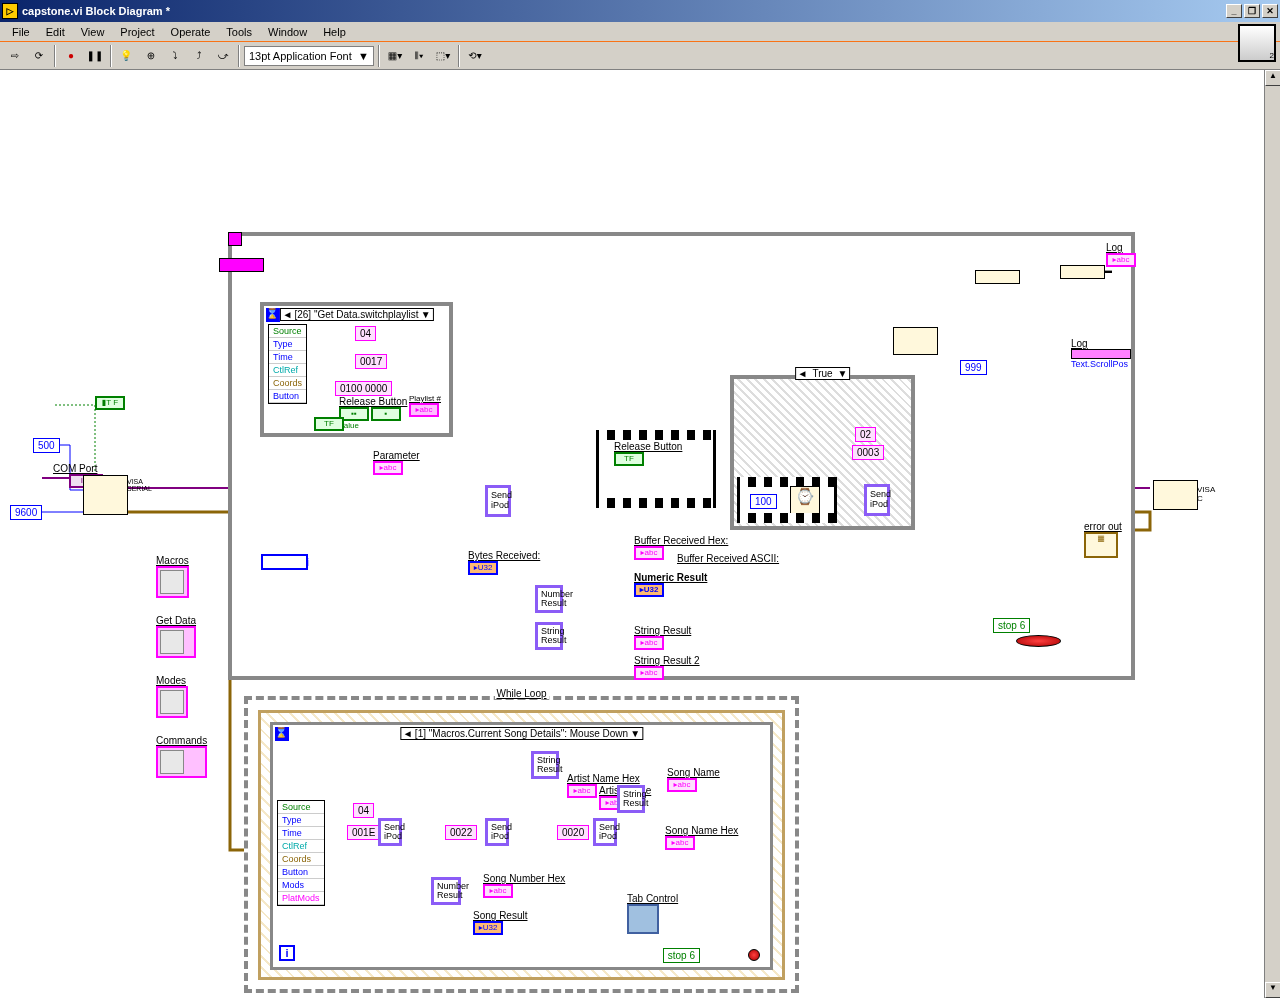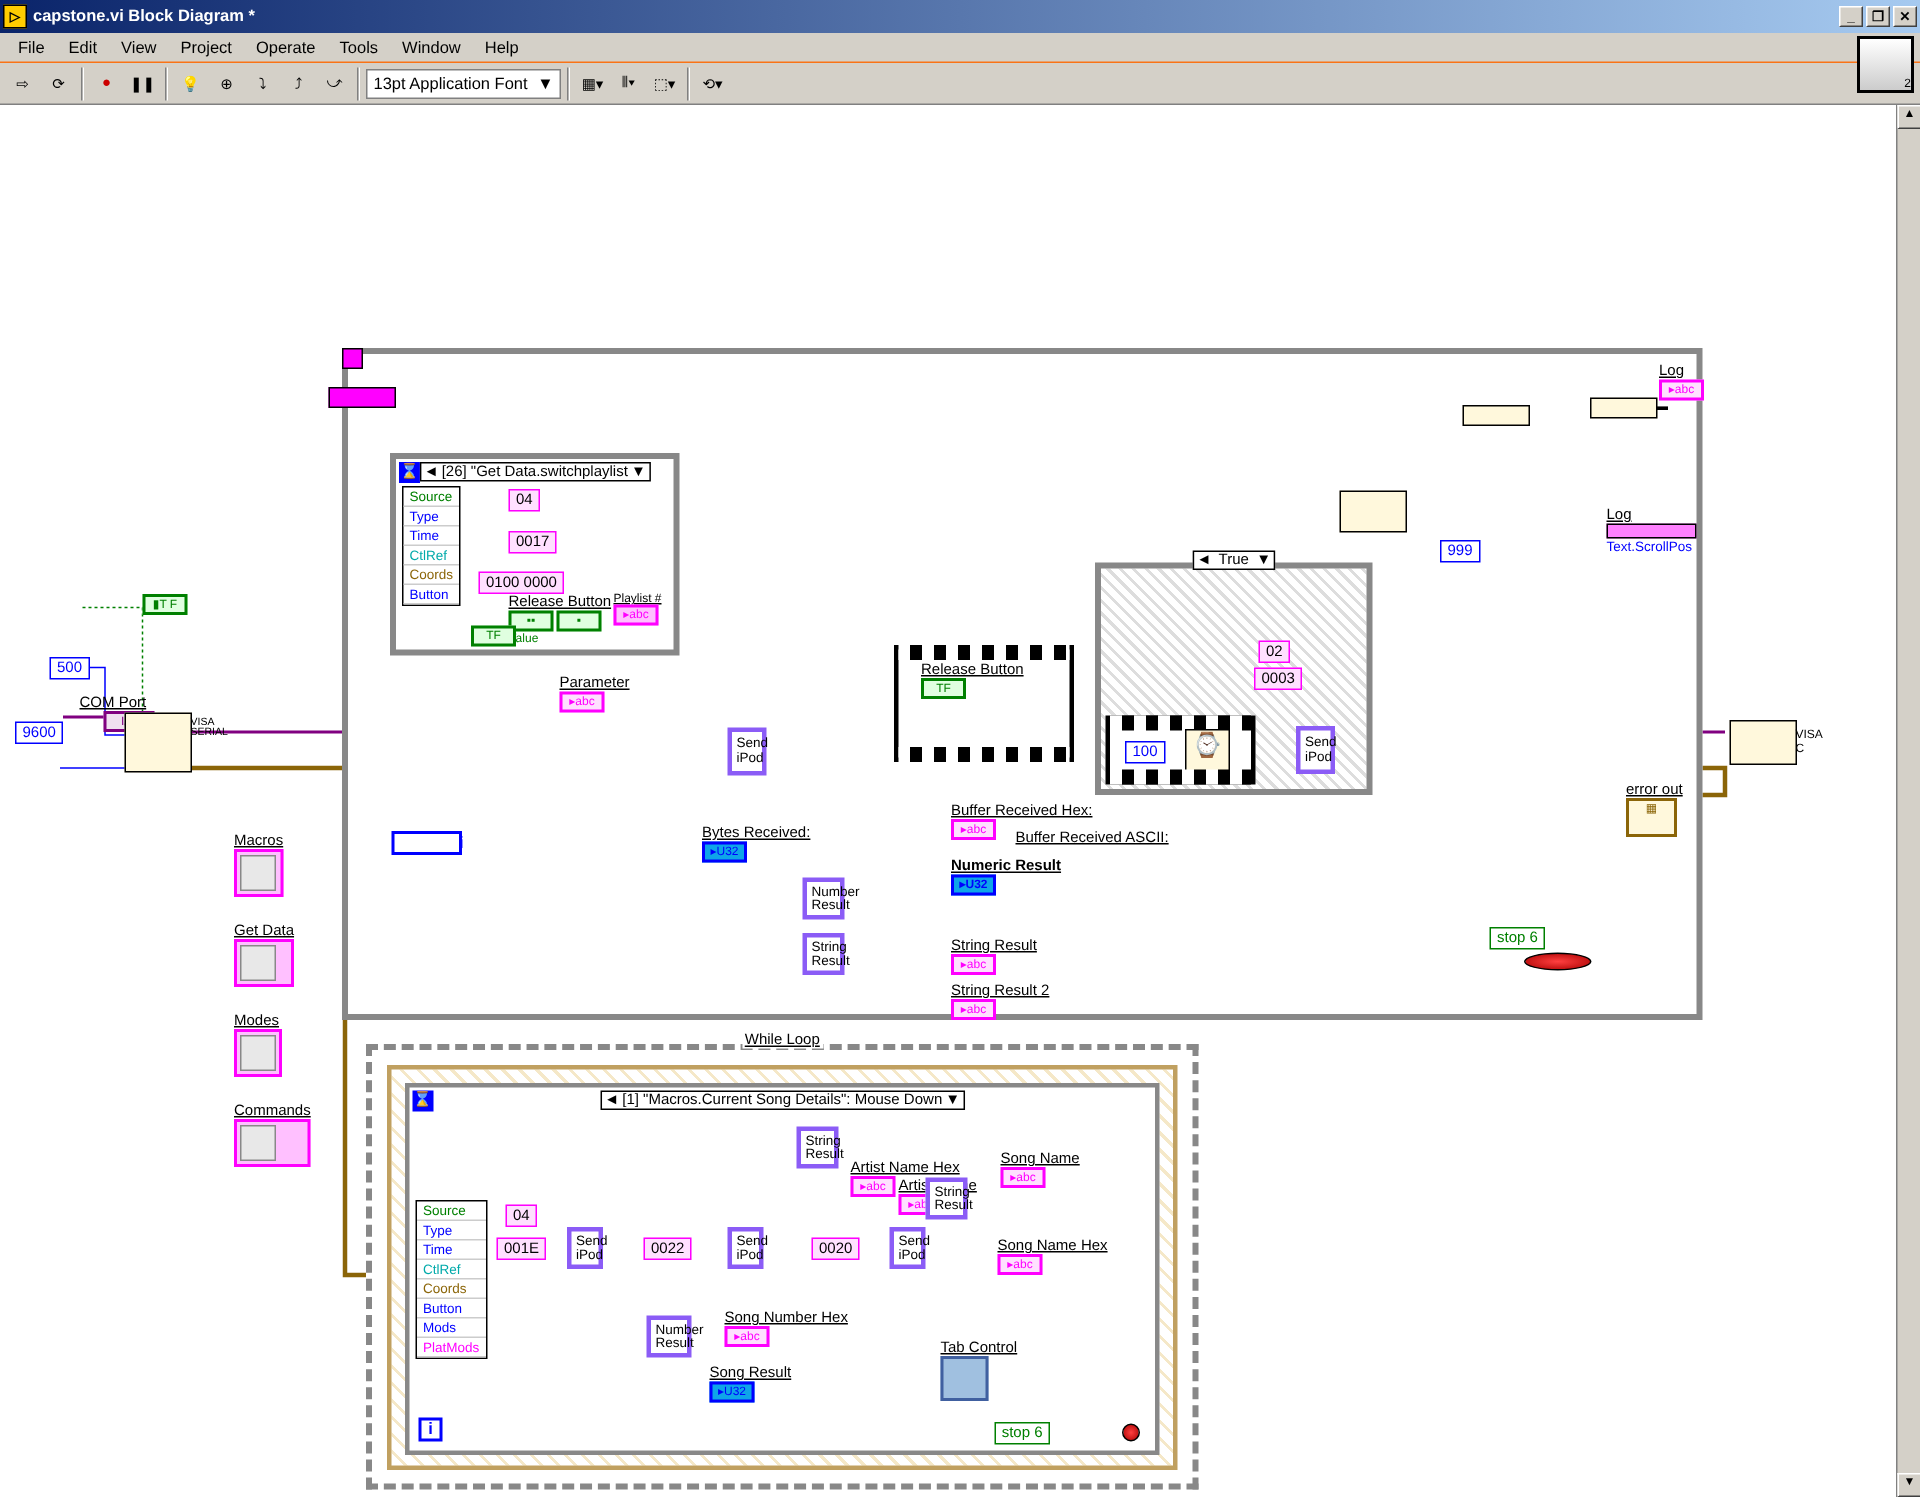--- a/index.html
+++ b/index.html
@@ -163,35 +163,35 @@
   white-space: nowrap;
 }
 .constant {
   background: white;
   border: 1px solid #0000ff;
   padding: 1px 4px;
   color: #0000ff;
   font-size: 10px;
   display: inline-block;
 }
-.constant.str { border-color: #ff00ff; color: #000; background: #ffe0ff; }
+.constant.str { border-color: #ff00ff; color: #000; background: #ffe0ff; margin-left: 16px; }
 .indicator-label {
   text-decoration: underline;
   font-size: 10px;
   white-space: nowrap;
 }
 .terminal {
   width: 30px; height: 14px;
   border: 2px solid;
   font-size: 8px;
   text-align: center;
   line-height: 10px;
   display: inline-block;
 }
-.terminal.u32 { border-color: #0000ff; background: #0ea5e9; color:#0000ff; }
+.terminal.u32 { border-color: #0000ff; background: #fdba74; color:#0000ff; }
 .terminal.abc { border-color: #ff00ff; background: #ffe0ff; color:#ff00ff; }
 .terminal.bool { border-color: #008000; background: #e0ffe0; color:#008000; }
 .terminal.cluster { border-color: #8b6508; background: #fff8dc; color:#8b6508; }
 .text-box {
   background: white;
   border: 3px solid #8b5cf6;
   font-size: 9px;
   text-align: center;
   padding: 2px 3px;
 }
@@ -358,21 +358,21 @@
 </svg>
 
 <div class="node" style="top:326px;left:52px;">
   <div class="terminal bool">▮T F</div>
 </div>
 <div class="node constant" style="top:368px;left:33px;">500</div>
 <div class="node" style="top:393px;left:10px;">
   <div class="indicator-label">COM Port</div>
   <div class="terminal" style="border-color:#800080;background:#f0e0f0;color:#800080;width:34px;margin-left:16px;">I/O</div>
 </div>
-<div class="node constant" style="top:411px;left:10px;">9600</div>
+<div class="node constant" style="top:435px;left:10px;">9600</div>
 
 <div class="node" style="top:405px;left:83px;width:30px;height:40px;border:1px solid #000;background:#fff8dc;font-size:7px;text-align:center;padding-top:2px;">
   <span>VISA SERIAL</span>
 </div>
 
 <div class="node" style="top:485px;left:113px;">
   <div class="indicator-label">Macros</div>
   <div class="cluster-ctrl">
           <div class="cluster-ctrl-inner"></div>
         </div>

